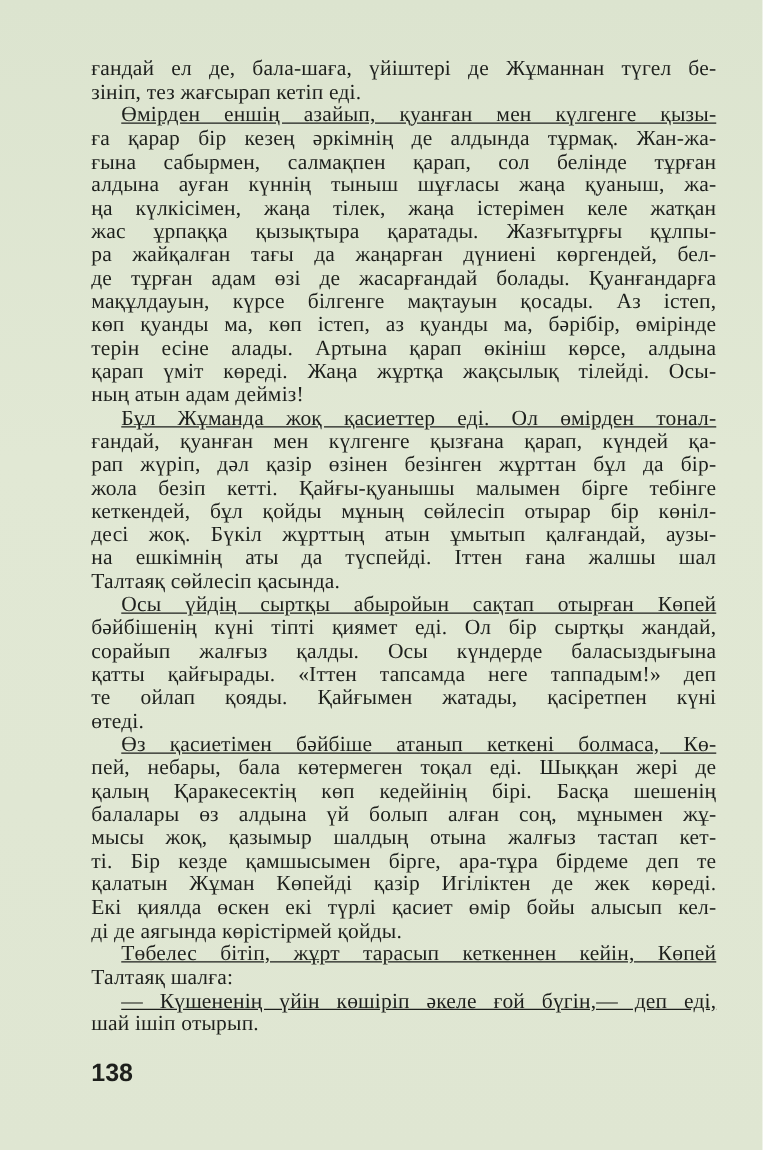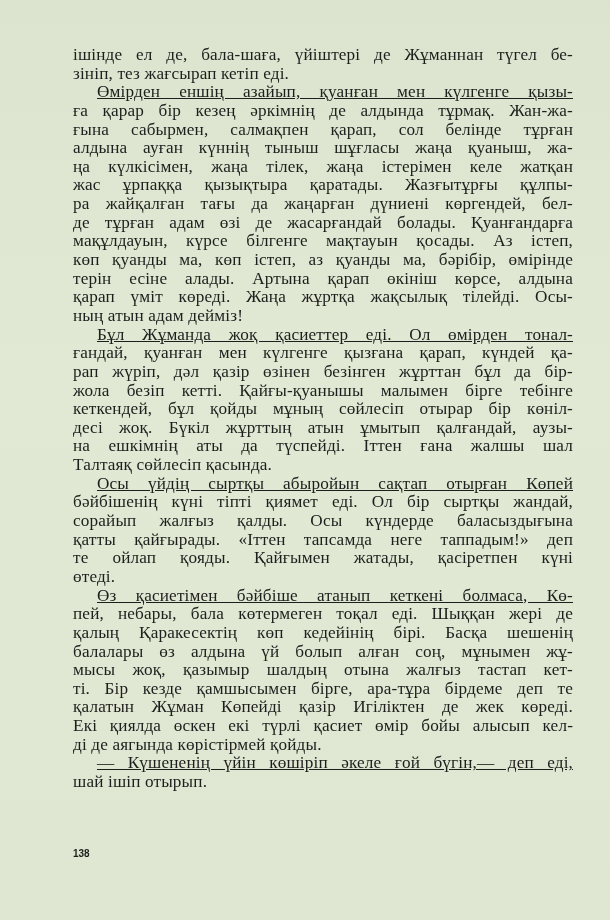--- a/index.html
+++ b/index.html
@@ -37,31 +37,31 @@
     }
     .line.indent {
       padding-left: 24px;
       text-decoration: underline;
     }
     .page-number {
       position: absolute;
       left: 73px;
       top: 848px;
       font-family: "Liberation Sans", "DejaVu Sans", sans-serif;
-      font-size: 10px;
+      font-size: 20px;
       font-weight: bold;
       color: #1d1f1c;
     }
   </style>
 </head>
 <body>
 
 <div class="page">
   <div class="paragraph">
-    <span class="line">ішінде ел де, бала-шаға, үйіштері де Жұманнан түгел бе-</span>
+    <span class="line">ғандай ел де, бала-шаға, үйіштері де Жұманнан түгел бе-</span>
     <span class="line last">зініп, тез жағсырап кетіп еді.</span>
   </div>
   <div class="paragraph">
     <span class="line indent">Өмірден еншің азайып, қуанған мен күлгенге қызы-</span>
     <span class="line">ға қарар бір кезең әркімнің де алдында тұрмақ. Жан-жа-</span>
     <span class="line">ғына сабырмен, салмақпен қарап, сол белінде тұрған</span>
     <span class="line">алдына ауған күннің тыныш шұғласы жаңа қуаныш, жа-</span>
     <span class="line">ңа күлкісімен, жаңа тілек, жаңа істерімен келе жатқан</span>
     <span class="line">жас ұрпаққа қызықтыра қаратады. Жазғытұрғы құлпы-</span>
     <span class="line">ра жайқалған тағы да жаңарған дүниені көргендей, бел-</span>
@@ -95,18 +95,22 @@
     <span class="line">пей, небары, бала көтермеген тоқал еді. Шыққан жері де</span>
     <span class="line">қалың Қаракесектің көп кедейінің бірі. Басқа шешенің</span>
     <span class="line">балалары өз алдына үй болып алған соң, мұнымен жұ-</span>
     <span class="line">мысы жоқ, қазымыр шалдың отына жалғыз тастап кет-</span>
     <span class="line">ті. Бір кезде қамшысымен бірге, ара-тұра бірдеме деп те</span>
     <span class="line">қалатын Жұман Көпейді қазір Игіліктен де жек көреді.</span>
     <span class="line">Екі қиялда өскен екі түрлі қасиет өмір бойы алысып кел-</span>
     <span class="line last">ді де аягында көрістірмей қойды.</span>
   </div>
   <div class="paragraph">
+    <span class="line indent">Төбелес бітіп, жұрт тарасып кеткеннен кейін, Көпей</span>
+    <span class="line last">Талтаяқ шалға:</span>
+  </div>
+  <div class="paragraph">
     <span class="line indent">— Күшененің үйін көшіріп әкеле ғой бүгін,— деп еді,</span>
     <span class="line last">шай ішіп отырып.</span>
   </div>
 </div>
 
 <div class="page-number">138</div>
 
 </body></html>

